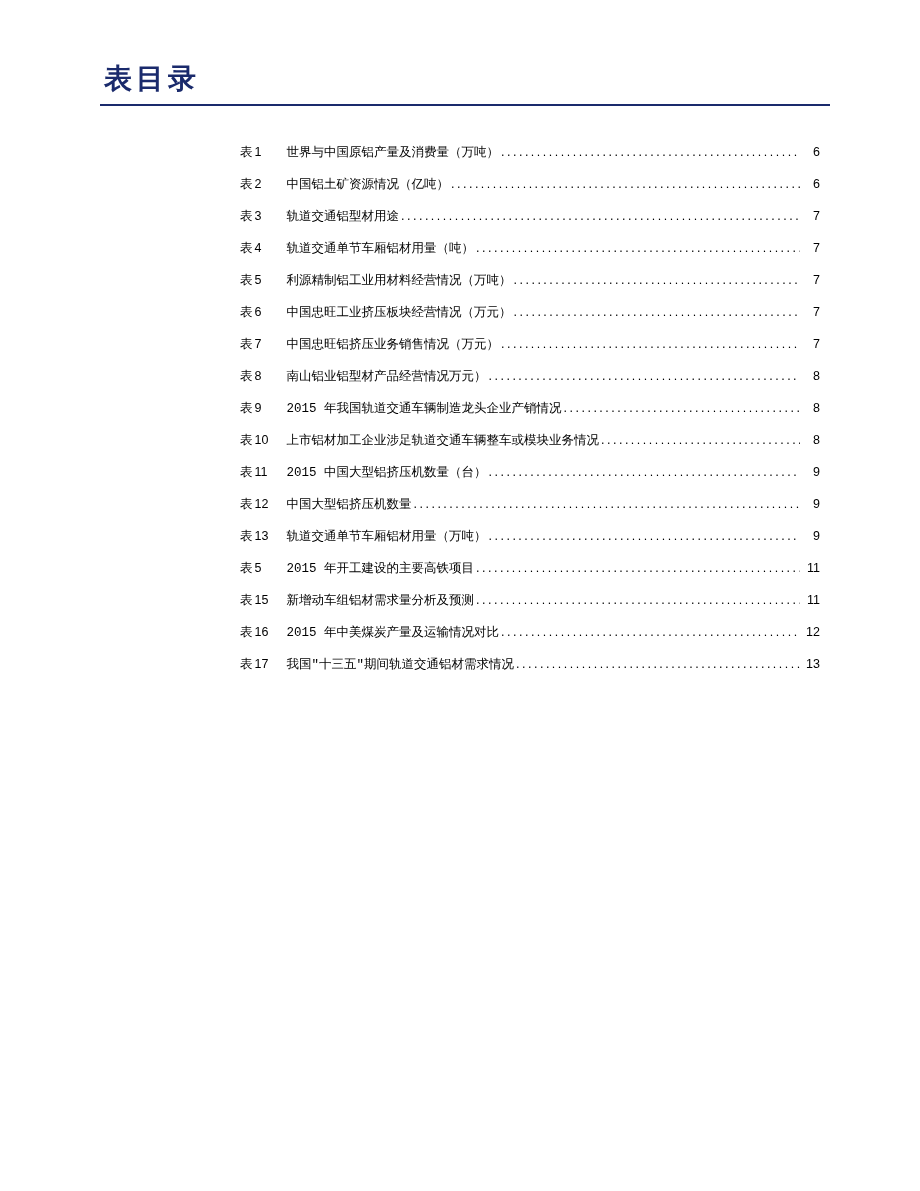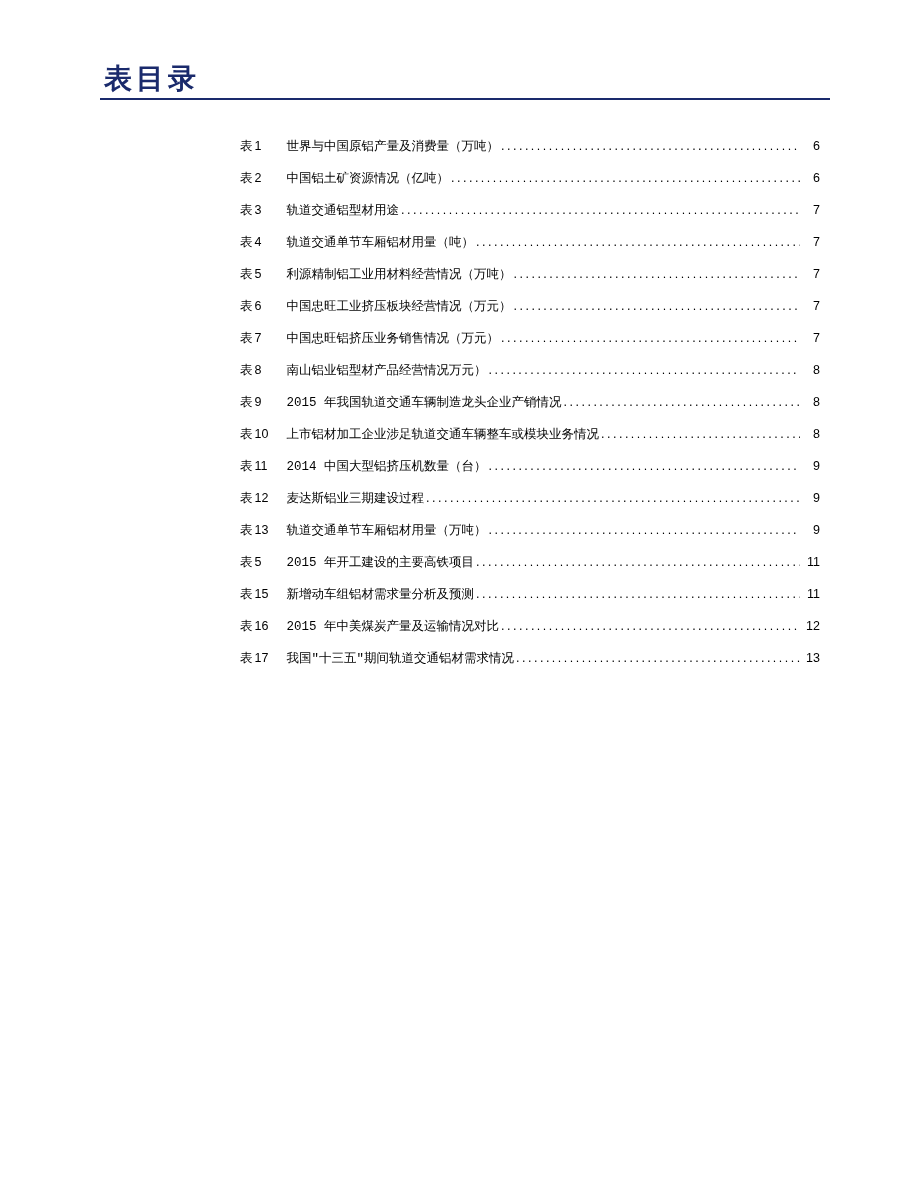--- a/index.html
+++ b/index.html
@@ -9,20 +9,21 @@
       background: #fff;
       font-family: "Microsoft YaHei", "SimSun", sans-serif;
       padding: 60px 90px 60px 100px;
       color: #000;
     }
     .heading {
       color: #1a2a6c;
       font-size: 28px;
       font-weight: bold;
       letter-spacing: 4px;
+      margin-bottom: 6px;
       padding-left: 4px;
       font-family: Liberation Sans, sans-serif;
     }
     .divider {
       border-top: 2px solid #1a2a6c;
       margin-bottom: 40px;
     }
     .toc {
       padding-left: 140px;
       padding-right: 10px;
@@ -134,28 +135,28 @@
     <div class="toc-row">
       <span class="toc-prefix">表</span>
       <span class="toc-num">10</span>
       <span class="toc-title">上市铝材加工企业涉足轨道交通车辆整车或模块业务情况</span>
       <span class="toc-leader">........................................................................................................................................................................................................</span>
       <span class="toc-page">8</span>
     </div>
     <div class="toc-row">
       <span class="toc-prefix">表</span>
       <span class="toc-num">11</span>
-      <span class="toc-title">2014 中国大型铝挤压机数量（台）</span>
+      <span class="toc-title">2015 中国大型铝挤压机数量（台）</span>
       <span class="toc-leader">........................................................................................................................................................................................................</span>
       <span class="toc-page">9</span>
     </div>
     <div class="toc-row">
       <span class="toc-prefix">表</span>
       <span class="toc-num">12</span>
-      <span class="toc-title">麦达斯铝业三期建设过程</span>
+      <span class="toc-title">中国大型铝挤压机数量</span>
       <span class="toc-leader">........................................................................................................................................................................................................</span>
       <span class="toc-page">9</span>
     </div>
     <div class="toc-row">
       <span class="toc-prefix">表</span>
       <span class="toc-num">13</span>
       <span class="toc-title">轨道交通单节车厢铝材用量（万吨）</span>
       <span class="toc-leader">........................................................................................................................................................................................................</span>
       <span class="toc-page">9</span>
     </div>

